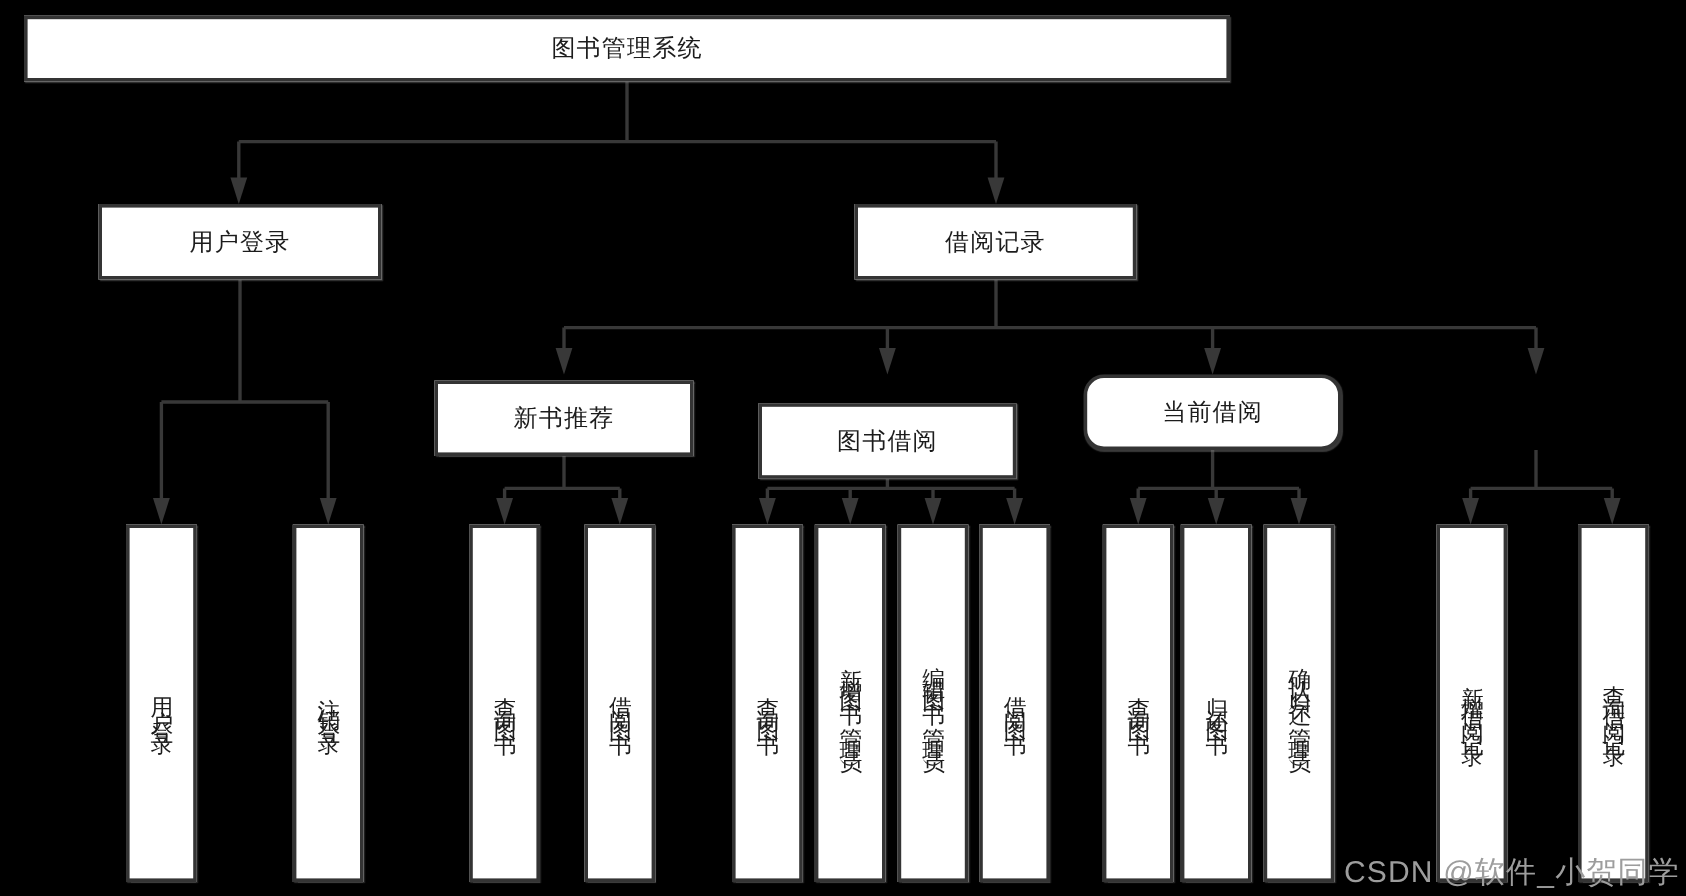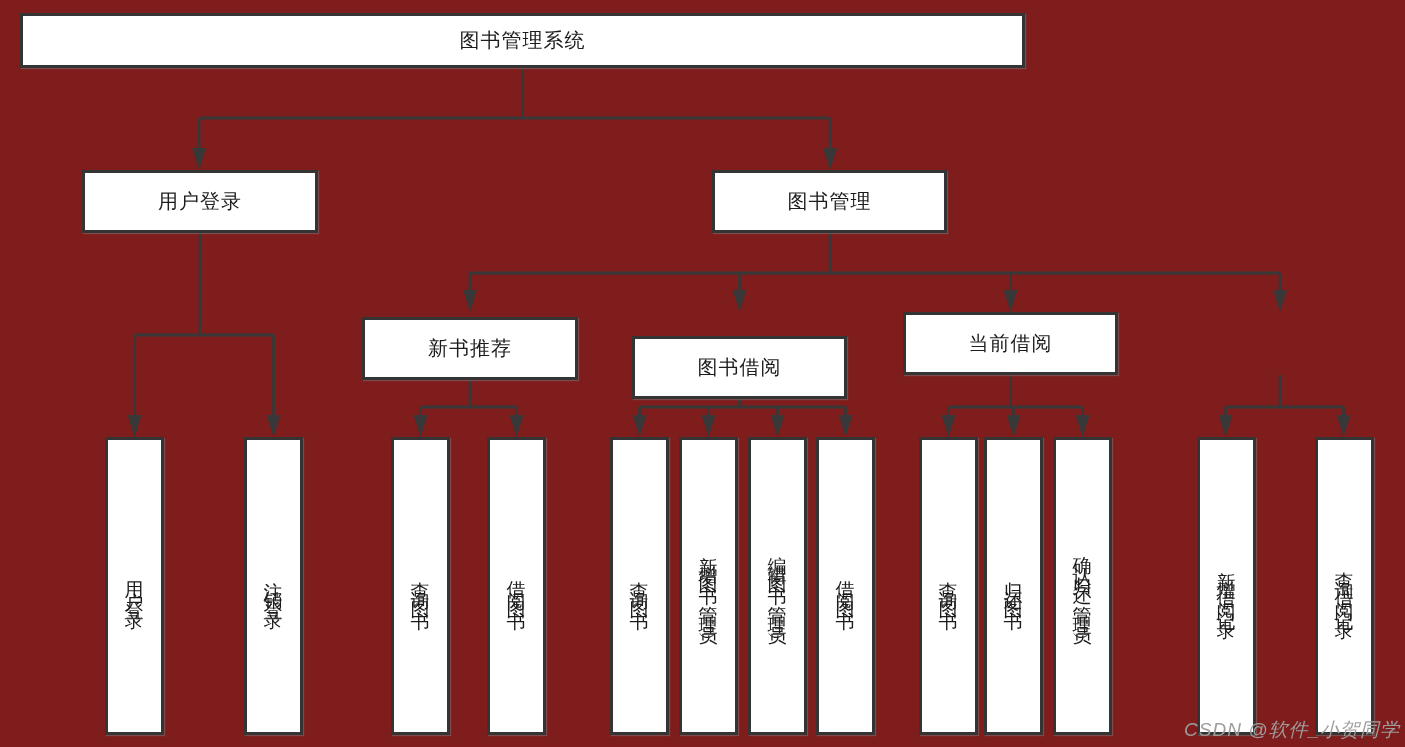--- a/index.html
+++ b/index.html
@@ -4,21 +4,21 @@
 <style>
   html, body {
     margin: 0;
     padding: 0;
     background: #ffffff;
   }
   .stage {
     position: relative;
     width: 1405px;
     height: 747px;
-    background: #7f1d1d;
+    background: #000000;
     font-family: "Liberation Sans", sans-serif;
     overflow: hidden;
   }
   .connectors {
     position: absolute;
     left: 0;
     top: 0;
     width: 1405px;
     height: 747px;
   }
@@ -43,25 +43,24 @@
     writing-mode: vertical-rl;
     text-orientation: mixed;
     font-size: 19px;
     letter-spacing: 10px;
     line-height: 1;
   }
   .watermark {
     position: absolute;
     right: 5px;
     bottom: 4px;
-    font-size: 19px;
+    font-size: 25px;
     color: #9d9d9d;
     letter-spacing: 1px;
     white-space: nowrap;
-    font-style: italic;
   }
 </style>
 </head>
 <body>
 
 <div class="stage">
 
   <svg class="connectors" viewBox="0 0 1405 747" xmlns="http://www.w3.org/2000/svg">
     <g stroke="#383838" stroke-width="2.8" fill="none">
 
@@ -98,25 +97,25 @@
       <polygon points="1006.5,415 1020.5,415 1013.5,437"></polygon>
       <polygon points="1075.5,415 1089.5,415 1082.5,437"></polygon>
       <polygon points="1218.5,415 1232.5,415 1225.5,437"></polygon>
       <polygon points="1336.5,415 1350.5,415 1343.5,437"></polygon>
     </g>
   </svg>
 
   <div class="node h" style="left:20px; top:13px; width:1005px; height:55px;">图书管理系统</div>
 
   <div class="node h" style="left:82px; top:170px; width:236px; height:63px;">用户登录</div>
-  <div class="node h" style="left:712px; top:170px; width:235px; height:63px;">图书管理</div>
+  <div class="node h" style="left:712px; top:170px; width:235px; height:63px;">借阅记录</div>
 
   <div class="node h" style="left:362px; top:317px; width:216px; height:63px;">新书推荐</div>
   <div class="node h" style="left:632px; top:312px; width:215px; height:63px;margin-top:24px;">图书借阅</div>
-  <div class="node h" style="left:903px; top:312px; width:215px; height:63px;">当前借阅</div>
+  <div class="node h" style="left:903px; top:312px; width:215px; height:63px;border-radius:17px;">当前借阅</div>
 
   <div class="node v" style="left:105px; top:437px; width:59px; height:298px;">用户登录</div>
   <div class="node v" style="left:244px; top:437px; width:59px; height:298px;">注销登录</div>
 
   <div class="node v" style="left:391px; top:437px; width:59px; height:298px;">查询图书</div>
   <div class="node v" style="left:487px; top:437px; width:59px; height:298px;">借阅图书</div>
 
   <div class="node v" style="left:610px; top:437px; width:59px; height:298px;">查询图书</div>
   <div class="node v" style="left:679px; top:437px; width:59px; height:298px;">新增图书（管理员）</div>
   <div class="node v" style="left:748px; top:437px; width:59px; height:298px;">编辑图书（管理员）</div>

